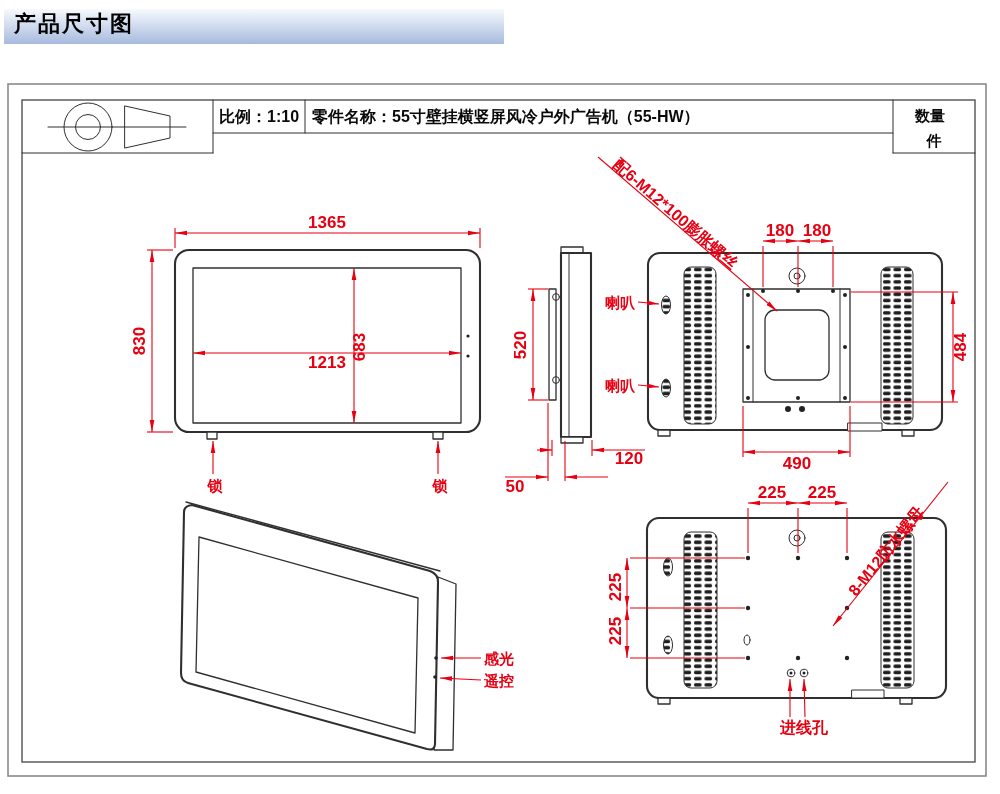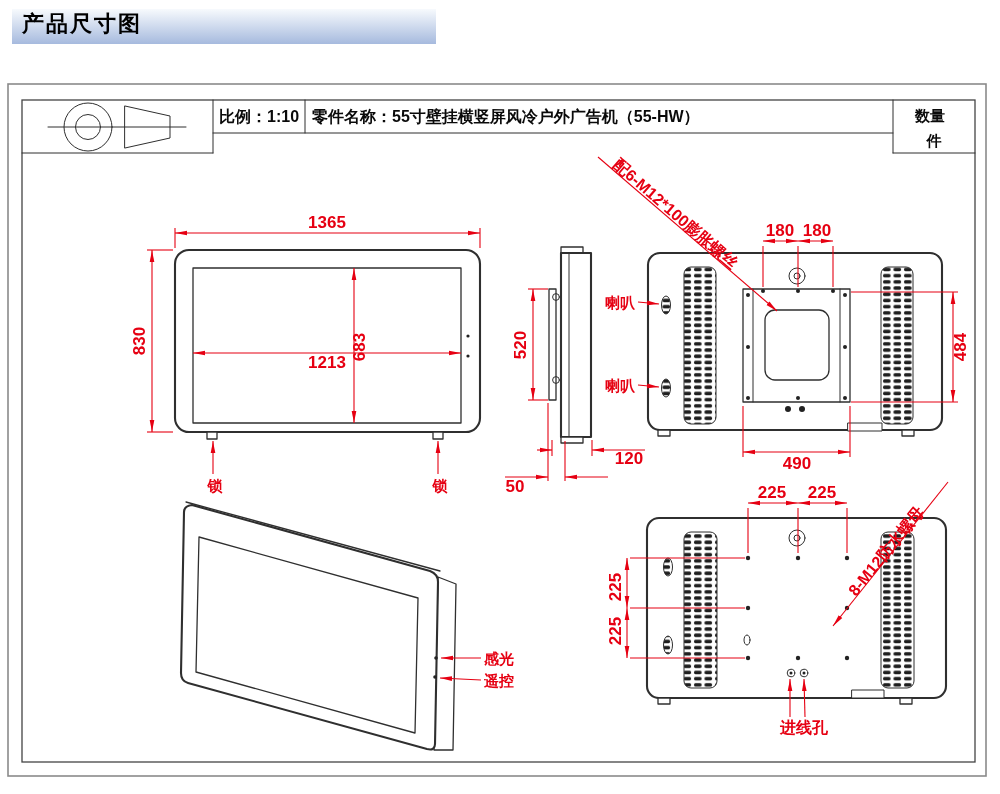--- a/index.html
+++ b/index.html
@@ -1,17 +1,17 @@
 <!DOCTYPE html>
 <html><head>
 <meta charset="utf-8">
 <style>
   html,body{margin:0;padding:0;background:#fff;width:1000px;height:794px;position:relative;
             font-family:"Liberation Sans",sans-serif;}
-  .header-bar{position:absolute;left:12px;top:9px;width:424px;height:35px;
+  .header-bar{position:absolute;left:4px;top:9px;width:500px;height:35px;
               background:linear-gradient(#f7fafd,#a6bade);}
   .header-bar .t{display:block;padding-left:10px;line-height:35px;
                  font:700 22px "Liberation Serif",serif;color:#000;letter-spacing:2px;}
   svg{position:absolute;left:0;top:0;}
   .ol{fill:none;stroke:#2f2f2f;stroke-width:1.3;stroke-linejoin:round;stroke-linecap:round}
   .olt{stroke-width:2.1}
   .thin{stroke-width:1}
   .fw{fill:#fff}
   .dim{fill:none;stroke:#e60012;stroke-width:1.1}
   .dot{fill:#222;stroke:none}

